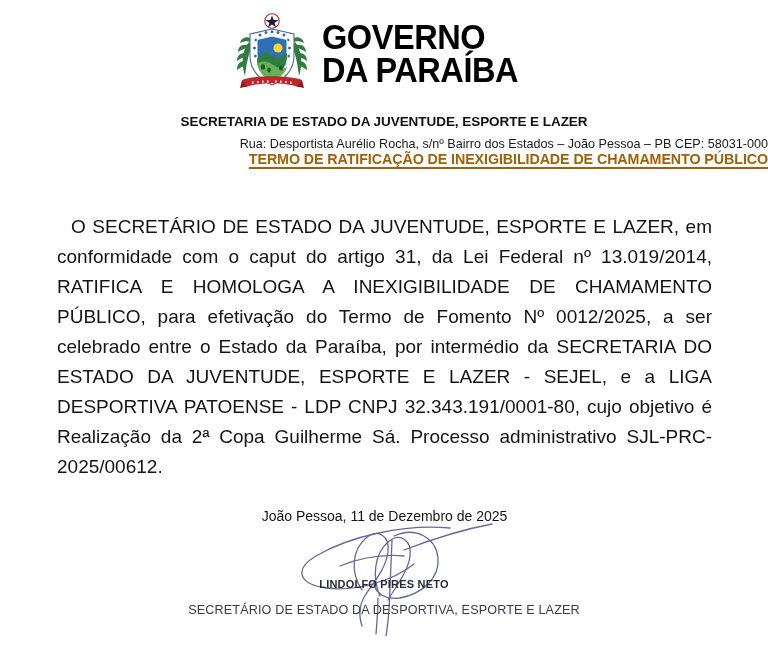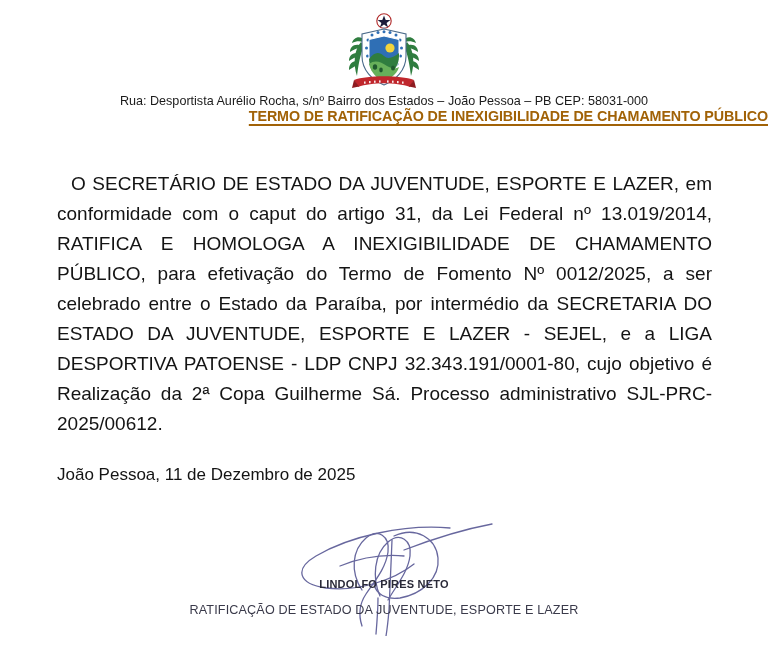--- a/index.html
+++ b/index.html
@@ -59,21 +59,21 @@
   
   .sec-name {
     text-align: center;
     font-weight: bold;
     font-size: 13.5px;
     letter-spacing: -0.05px;
     margin-top: 28px;
     color: #111111;
   }
   .sec-address {
-    text-align: center;
+    text-align: right;
     font-size: 12.6px;
     margin-top: 8px;
     color: #1a1a1a;
   }
 
   
   .doc-title {
     text-align: right;
     font-weight: bold;
     font-size: 14.3px;
@@ -92,22 +92,22 @@
     text-align: justify;
     text-justify: inter-word;
     font-size: 19px;
     line-height: 1.58;
     color: #141414;
     text-indent: 14px;
   }
 
   .date-line {
     margin: 26px 56px 0 57px;
-    text-align: left;
-    font-size: 17px;
+    text-align: center;
+    font-size: 14px;
     color: #141414;
   }
 
   
   .sig-block {
     position: absolute;
     left: 0;
     right: 0;
     top: 506px;
     height: 160px;
@@ -217,22 +217,27 @@
         <rect x="21" y="69" width="1.6" height="2.2"></rect>
         <rect x="26" y="68.6" width="1.6" height="2.2"></rect>
         <rect x="31" y="68.4" width="1.6" height="2.2"></rect>
         <rect x="39" y="68.4" width="1.6" height="2.2"></rect>
         <rect x="44" y="68.6" width="1.6" height="2.2"></rect>
         <rect x="49" y="69" width="1.6" height="2.2"></rect>
         <rect x="54" y="69.5" width="1.6" height="2.2"></rect>
       </g>
     </svg>
 
+    <div class="gov-wordmark">
+      <span>GOVERNO</span>
+      <span>DA PARAÍBA</span>
+    </div>
   </div>
 
+  <div class="sec-name">SECRETARIA DE ESTADO DA JUVENTUDE, ESPORTE E LAZER</div>
   <div class="sec-address">Rua: Desportista Aurélio Rocha, s/nº Bairro dos Estados – João Pessoa – PB CEP: 58031-000</div>
 
   <div class="doc-title">
     <u>TERMO DE RATIFICAÇÃO DE INEXIGIBILIDADE DE CHAMAMENTO PÚBLICO</u>
   </div>
 
   <p class="body-text">O SECRETÁRIO DE ESTADO DA JUVENTUDE, ESPORTE E LAZER, em conformidade com o caput do artigo 31, da Lei Federal nº 13.019/2014, RATIFICA E HOMOLOGA A INEXIGIBILIDADE DE CHAMAMENTO PÚBLICO, para efetivação do Termo de Fomento Nº 0012/2025, a ser celebrado entre o Estado da Paraíba, por intermédio da SECRETARIA DO ESTADO DA JUVENTUDE, ESPORTE E LAZER - SEJEL, e a LIGA DESPORTIVA PATOENSE - LDP CNPJ 32.343.191/0001-80, cujo objetivo é Realização da 2ª Copa Guilherme Sá. Processo administrativo SJL-PRC-2025/00612.</p>
 
   <div class="date-line">João Pessoa, 11 de Dezembro de 2025</div>
 
@@ -253,16 +258,16 @@
 
         <path d="M124 92 C124 104 123 116 122 128"></path>
 
         <path d="M150 44 C176 34 206 24 238 18"></path>
 
         <path d="M86 60 C106 52 128 48 150 50"></path>
       </g>
     </svg>
 
     <div class="sig-name">LINDOLFO PIRES NETO</div>
-    <div class="sig-role">RATIFICAÇÃO DE ESTADO DA JUVENTUDE, ESPORTE E LAZER</div>
+    <div class="sig-role">SECRETÁRIO DE ESTADO DA DESPORTIVA, ESPORTE E LAZER</div>
   </div>
 
 </div>
 
 </body></html>

